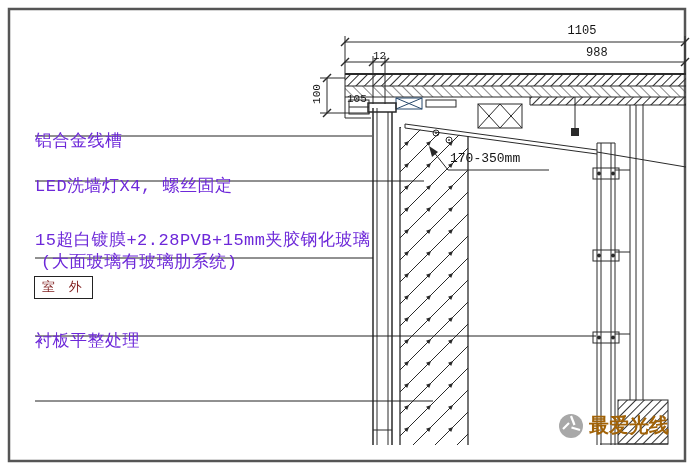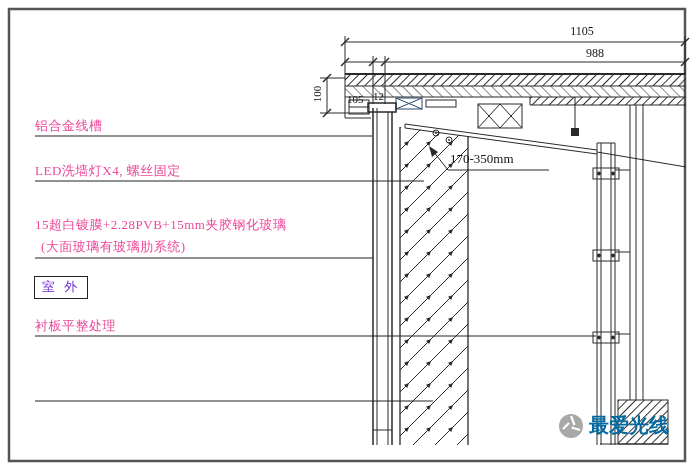--- a/index.html
+++ b/index.html
@@ -1,28 +1,28 @@
 <!DOCTYPE html>
 <html><head>
 <meta charset="utf-8">
 <style>
   html,body{margin:0;padding:0;background:#fff;}
   .page{position:relative;width:694px;height:468px;background:#ffffff;
-        font-family:Liberation Serif, serif;overflow:hidden;}
+        font-family:Liberation Mono, monospace;overflow:hidden;}
   .page svg.linework{position:absolute;left:0;top:0;}
-  .lbl{position:absolute;color:#ec4899;font-size:13px;line-height:15px;
-       white-space:nowrap;letter-spacing:0.5px;}
+  .lbl{position:absolute;color:#6d28d9;font-size:17px;line-height:15px;
+       white-space:nowrap;letter-spacing:0.5px;margin-top:16px;}
   .dim{position:absolute;color:#141414;font-size:11px;white-space:nowrap;}
   .dim-lg{font-size:12px;}
   .dim-mid{font-size:13px;}
   .rot{width:34px;text-align:center;transform:rotate(-90deg);}
   .outdoor-box{position:absolute;border:1.5px solid #222;background:#fff;
-       padding:1px 7px 2px 7px;font-size:13px;color:#6d28d9;letter-spacing:3px;}
+       padding:1px 7px 2px 7px;font-size:13px;color:#7f1d1d;letter-spacing:3px;}
   .watermark{position:absolute;left:558px;top:412px;display:flex;align-items:center;
-       gap:5px;color:#0369a1;font-size:20px;font-weight:bold;}
+       gap:5px;color:#a16207;font-size:20px;font-weight:bold;}
 </style>
 </head>
 <body>
 
 <div class="page">
 
   <svg class="linework" width="694" height="470" viewBox="0 0 694 470">
     <defs>
       <pattern id="h45" width="6" height="6" patternUnits="userSpaceOnUse" patternTransform="rotate(45)">
         <line x1="0" y1="0" x2="0" y2="6" stroke="#2f2f2f" stroke-width="2"></line>
@@ -159,21 +159,21 @@
       <line x1="35" y1="181" x2="424" y2="181"></line>
       <line x1="35" y1="258" x2="373" y2="258"></line>
       <line x1="35" y1="336" x2="596" y2="336"></line>
       <line x1="35" y1="401" x2="433" y2="401"></line>
     </g>
   </svg>
 
   <div class="dim dim-lg" style="left:560px;top:24px;width:44px;text-align:center;">1105</div>
   <div class="dim dim-lg" style="left:586px;top:46px;">988</div>
   <div class="dim" style="left:347px;top:50px;margin-top:43px;">105</div>
-  <div class="dim" style="left:373px;top:50px;margin-top:40px;">12</div>
+  <div class="dim" style="left:373px;top:50px;">12</div>
   <div class="dim rot" style="left:300px;top:88px;">100</div>
   <div class="dim dim-mid" style="left:450px;top:151px;">170-350mm</div>
 
   <div class="lbl" style="left:35px;top:118px;">铝合金线槽</div>
   <div class="lbl" style="left:35px;top:163px;">LED洗墙灯X4, 螺丝固定</div>
   <div class="lbl" style="left:35px;top:217px;">15超白镀膜+2.28PVB+15mm夹胶钢化玻璃</div>
   <div class="lbl" style="left:41px;top:239px;">(大面玻璃有玻璃肋系统)</div>
   <div class="outdoor-box" style="left:34px;top:276px;">室 外</div>
   <div class="lbl" style="left:35px;top:318px;">衬板平整处理</div>
 

